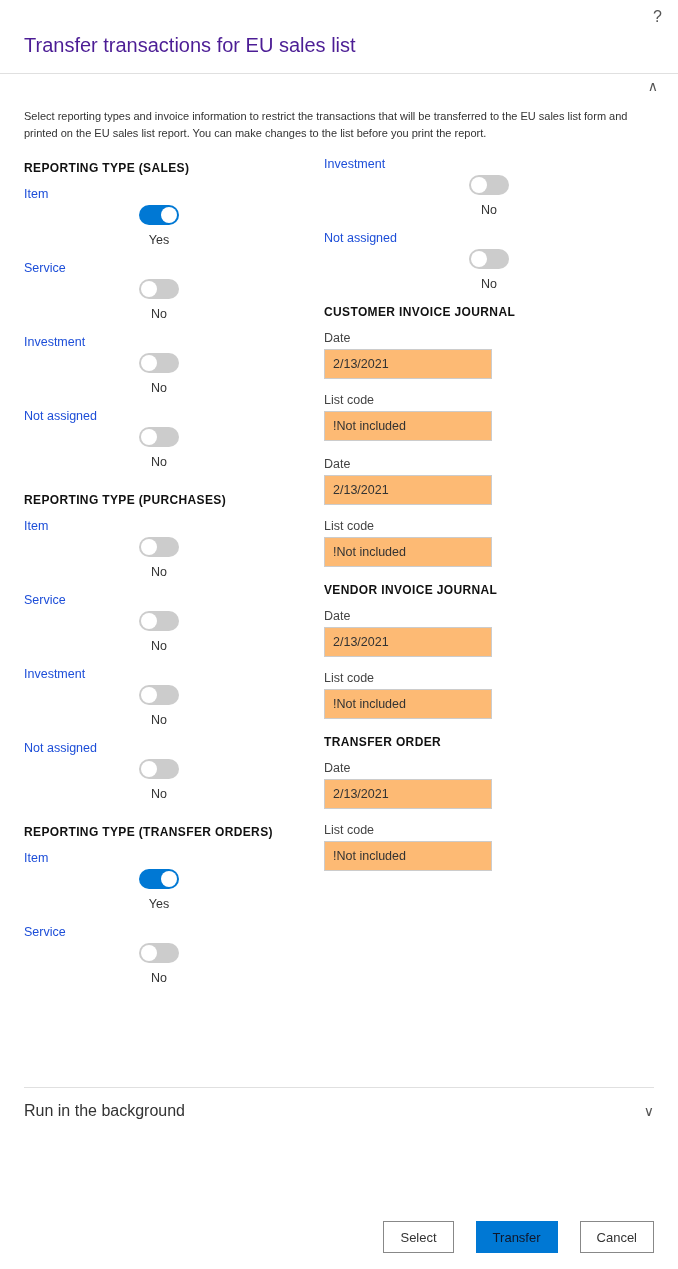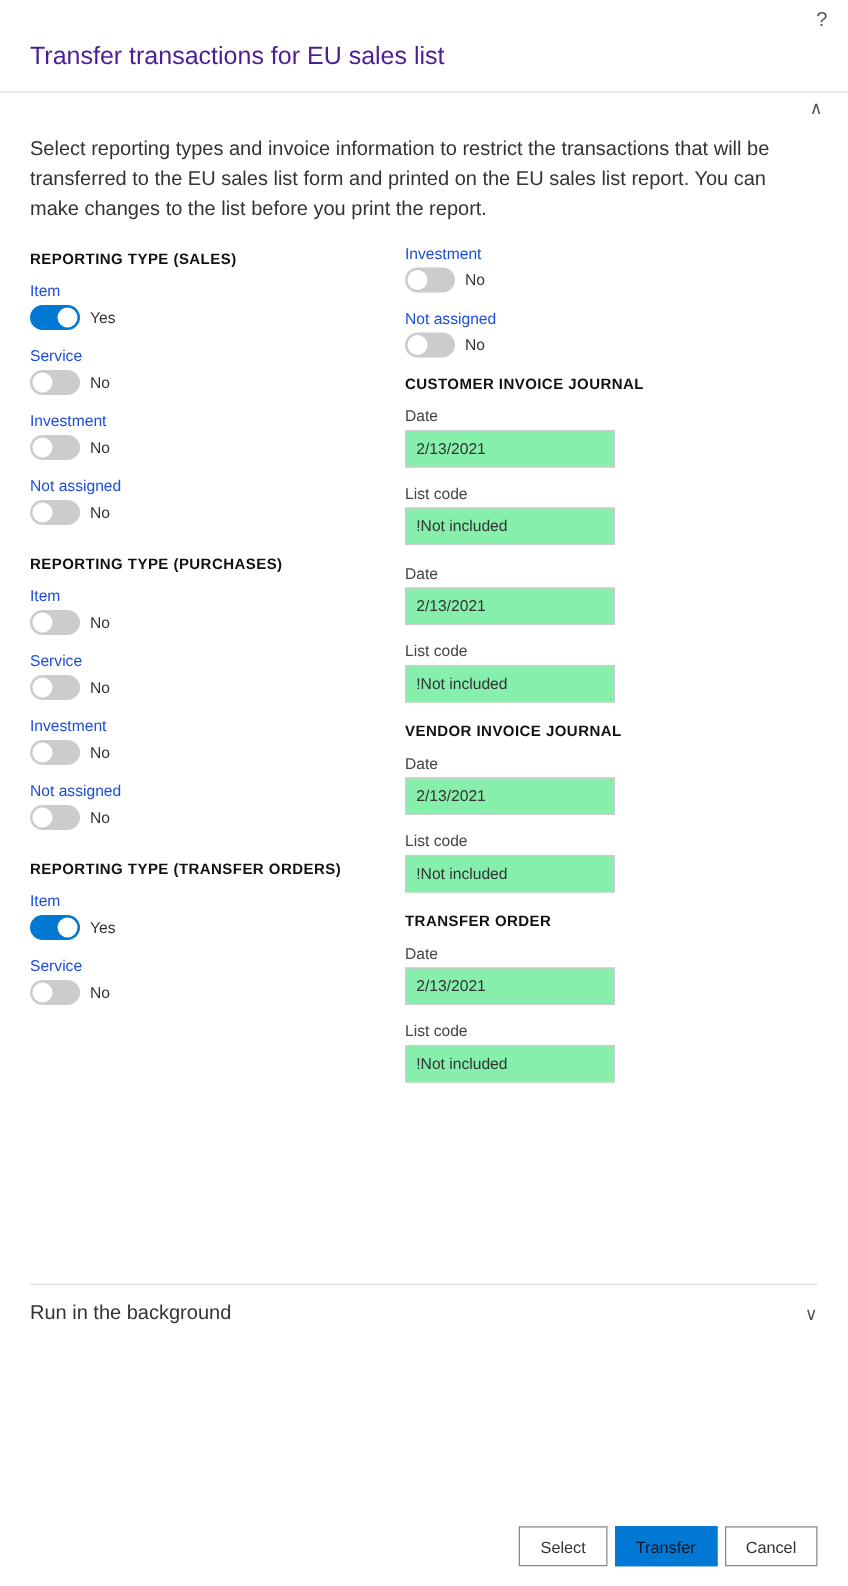--- a/index.html
+++ b/index.html
@@ -39,21 +39,21 @@
       justify-content: flex-end;
       padding: 4px 20px;
       border-top: 1px solid #e0e0e0;
     }
     .collapse-icon {
       color: #555;
       font-size: 14px;
       cursor: pointer;
     }
     .section-description {
-      font-size: 16px;
+      font-size: 11px;
       color: #333;
       padding: 10px 40px 16px 24px;
       line-height: 1.5;
     }
     .main-content {
       display: flex;
       padding: 0 24px;
       gap: 0;
       flex: 1;
     }
@@ -79,20 +79,21 @@
     }
     .field-label {
       font-size: 12.5px;
       color: #1d4ed8;
       margin-bottom: 4px;
     }
     .toggle-row {
       display: flex;
       align-items: center;
       gap: 8px;
+      flex-direction: column;
     }
     
     .toggle {
       position: relative;
       display: inline-block;
       width: 40px;
       height: 20px;
       cursor: pointer;
     }
     .toggle-track {
@@ -122,21 +123,21 @@
       font-size: 12.5px;
       color: #333;
     }
     .input-field {
       width: 168px;
       height: 30px;
       border: 1px solid #ccc;
       padding: 4px 8px;
       font-size: 12.5px;
       color: #333;
-      background: #86efac;
+      background: #fdba74;
       outline: none;
     }
     .field-block {
       margin-bottom: 14px;
     }
     .field-block .field-label {
       margin-bottom: 4px;
       font-size: 12.5px;
       color: #444;
     }
@@ -155,21 +156,21 @@
       color: #333;
     }
     .chevron-icon {
       font-size: 14px;
       color: #555;
     }
     .spacer { flex: 1; }
     .footer-buttons {
       display: flex;
       justify-content: flex-end;
-      gap: 6px;
+      gap: 22px;
       padding: 16px 24px;
       margin-top: auto;
     }
     .btn {
       height: 32px;
       padding: 0 16px;
       font-size: 13px;
       cursor: pointer;
       border: 1px solid #888;
       background: #fff;

